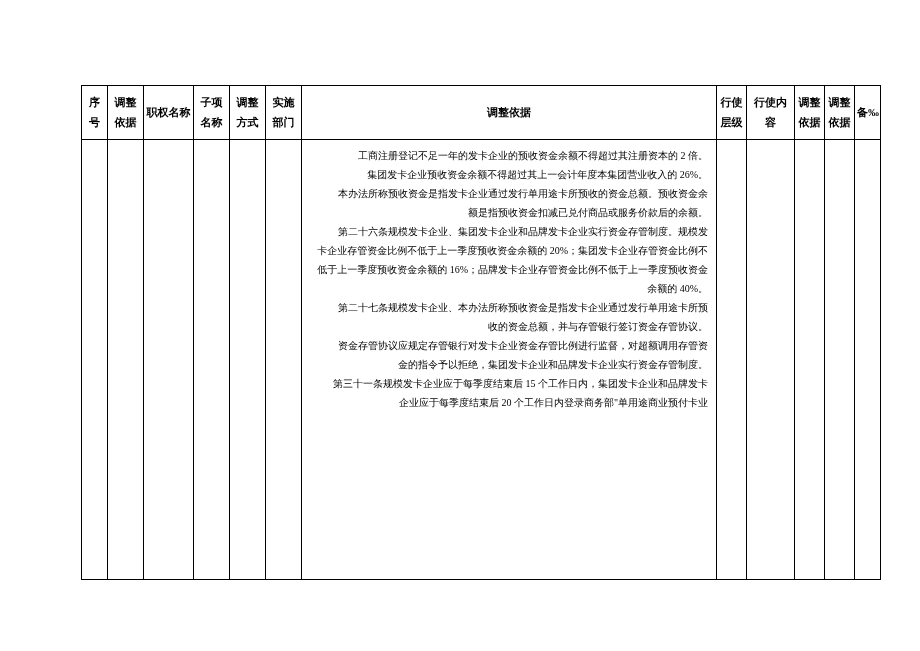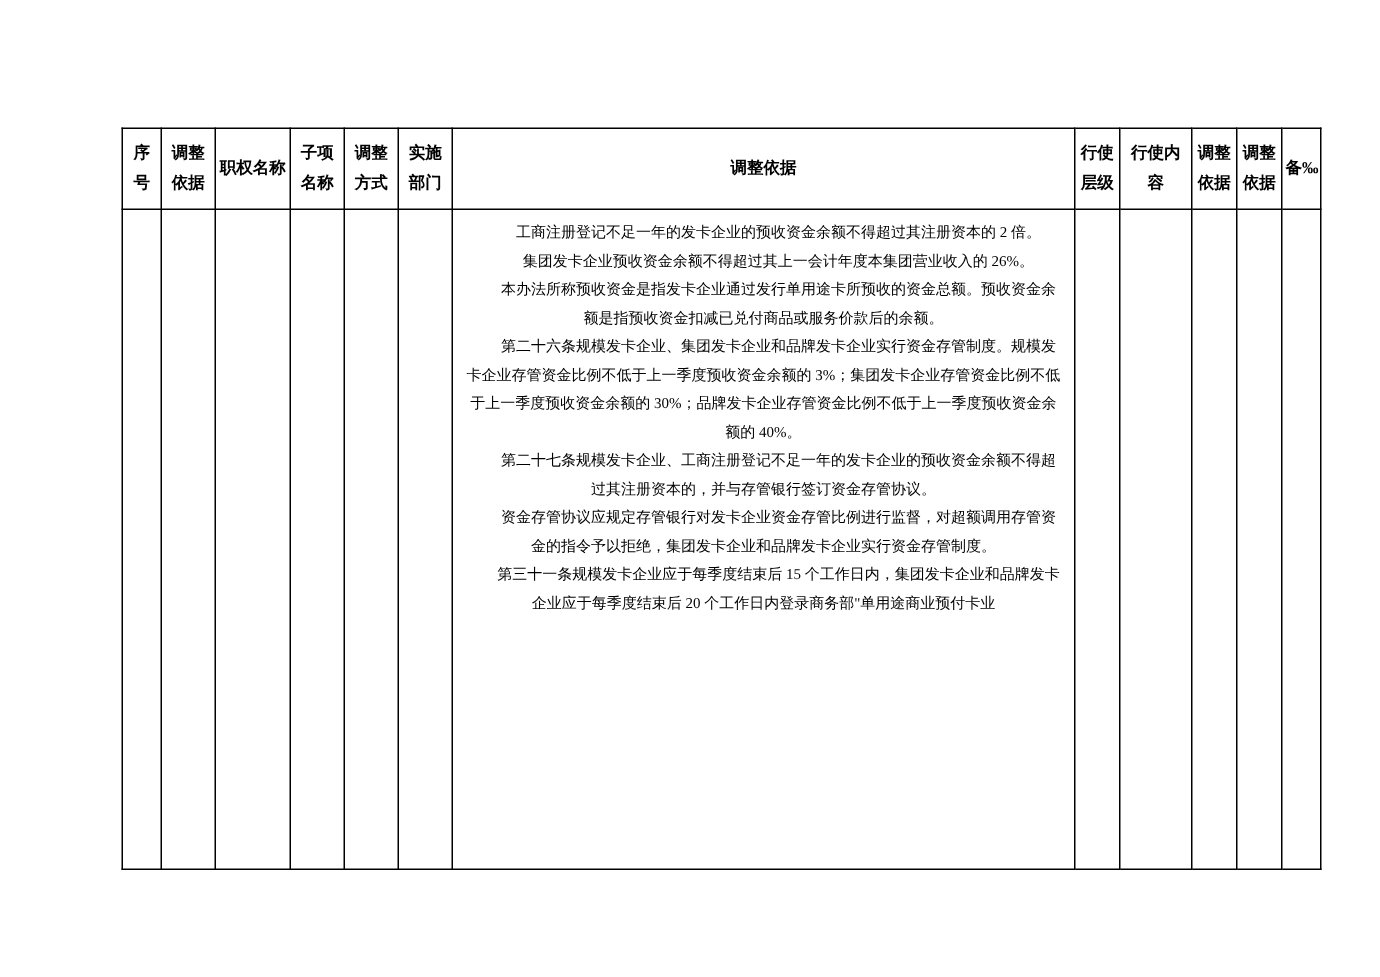--- a/index.html
+++ b/index.html
@@ -38,21 +38,21 @@
     .col-code { width: 36px; }
     .col-dept { width: 36px; }
     .col-basis { width: auto; }
     .col-level { width: 30px; }
     .col-content { width: 48px; }
     .col-adjmethod { width: 30px; }
     .col-adjbasis { width: 30px; }
     .col-remark { width: 26px; }
     
     td.content-cell {
-      text-align: center;
+      text-align: right;
       vertical-align: top;
       padding: 6px 8px;
       font-size: 10px;
       font-weight: normal;
       line-height: 1.9;
       height: 440px;
     }
     td.content-cell p {
       text-indent: 2em;
       margin: 0;
@@ -100,22 +100,22 @@
       <td class="empty-cell"></td>
       <td class="empty-cell"></td>
       <td class="empty-cell"></td>
       <td class="empty-cell"></td>
       <td class="empty-cell"></td>
       <td class="empty-cell"></td>
       <td class="content-cell">
         <p>工商注册登记不足一年的发卡企业的预收资金余额不得超过其注册资本的 2 倍。</p>
         <p>集团发卡企业预收资金余额不得超过其上一会计年度本集团营业收入的 26%。</p>
         <p>本办法所称预收资金是指发卡企业通过发行单用途卡所预收的资金总额。预收资金余额是指预收资金扣减已兑付商品或服务价款后的余额。</p>
-        <p>第二十六条规模发卡企业、集团发卡企业和品牌发卡企业实行资金存管制度。规模发卡企业存管资金比例不低于上一季度预收资金余额的 3%；集团发卡企业存管资金比例不低于上一季度预收资金余额的 30%；品牌发卡企业存管资金比例不低于上一季度预收资金余额的 40%。</p>
-        <p>第二十七条规模发卡企业、工商注册登记不足一年的发卡企业的预收资金余额不得超过其注册资本的，并与存管银行签订资金存管协议。</p>
+        <p>第二十六条规模发卡企业、集团发卡企业和品牌发卡企业实行资金存管制度。规模发卡企业存管资金比例不低于上一季度预收资金余额的 20%；集团发卡企业存管资金比例不低于上一季度预收资金余额的 16%；品牌发卡企业存管资金比例不低于上一季度预收资金余额的 40%。</p>
+        <p>第二十七条规模发卡企业、本办法所称预收资金是指发卡企业通过发行单用途卡所预收的资金总额，并与存管银行签订资金存管协议。</p>
         <p>资金存管协议应规定存管银行对发卡企业资金存管比例进行监督，对超额调用存管资金的指令予以拒绝，集团发卡企业和品牌发卡企业实行资金存管制度。</p>
         <p>第三十一条规模发卡企业应于每季度结束后 15 个工作日内，集团发卡企业和品牌发卡企业应于每季度结束后 20 个工作日内登录商务部"单用途商业预付卡业</p>
       </td>
       <td class="empty-cell"></td>
       <td class="empty-cell"></td>
       <td class="empty-cell"></td>
       <td class="empty-cell"></td>
       <td class="empty-cell"></td>
     </tr>
   </tbody>

